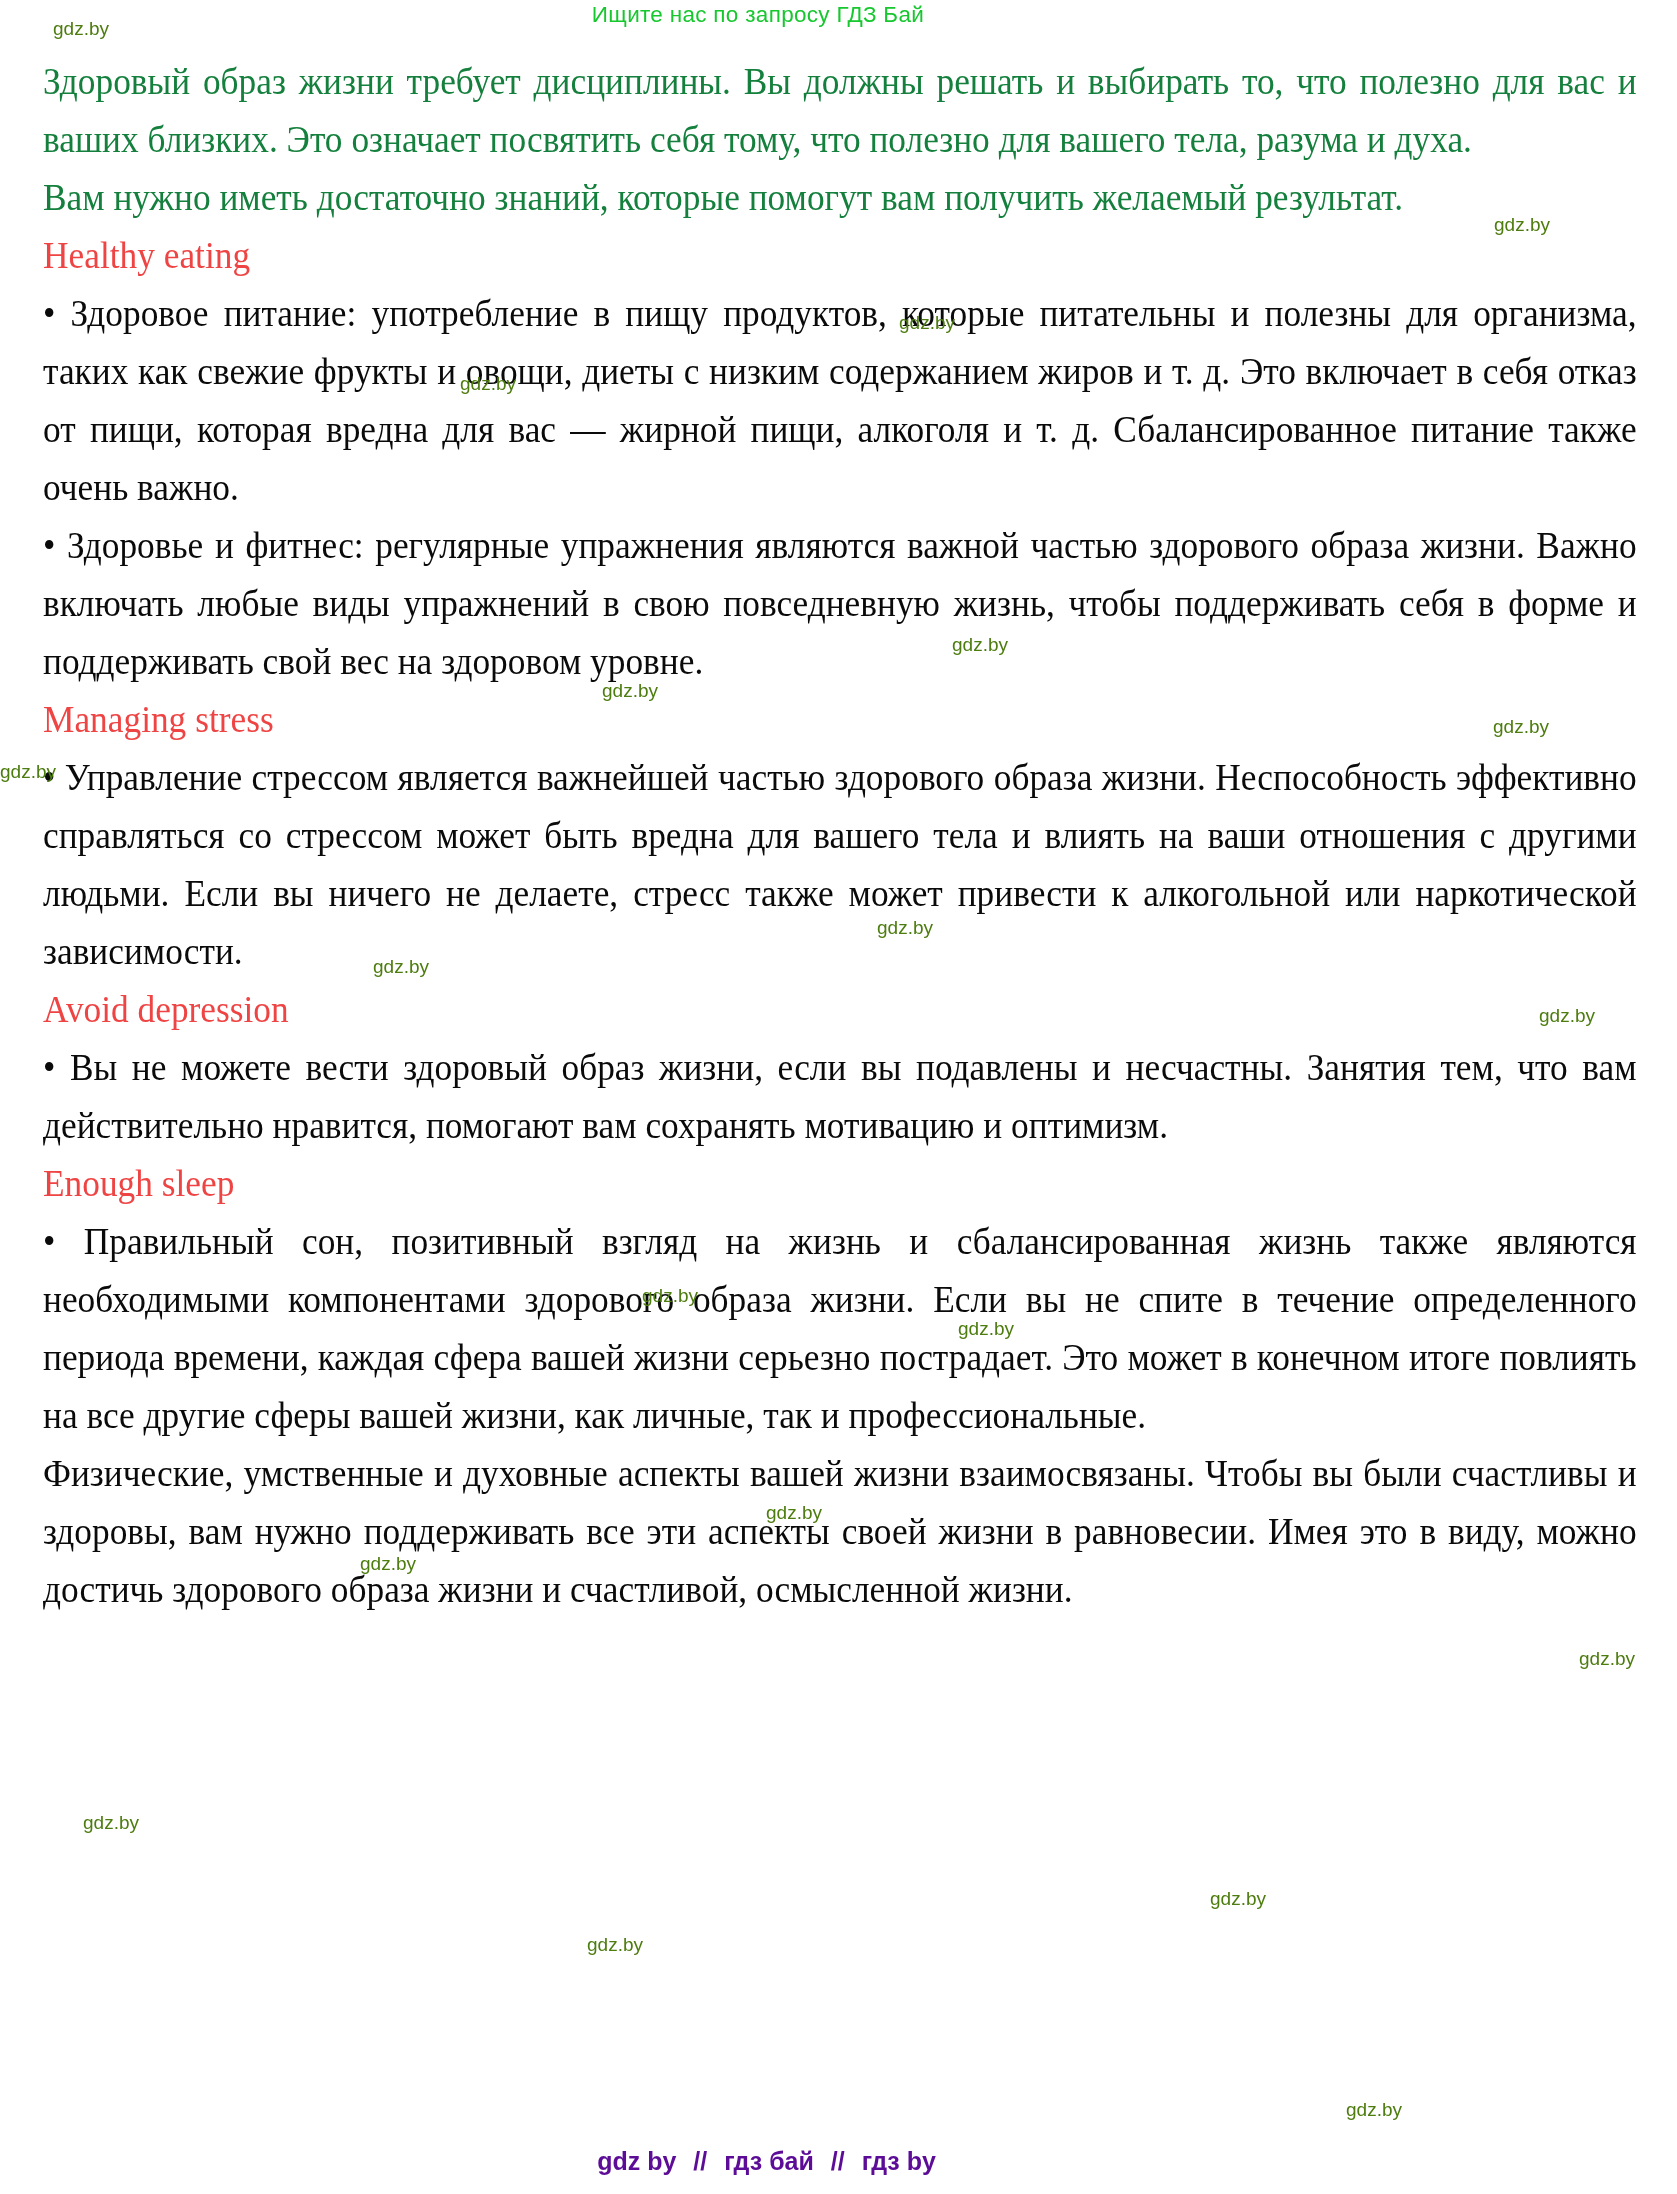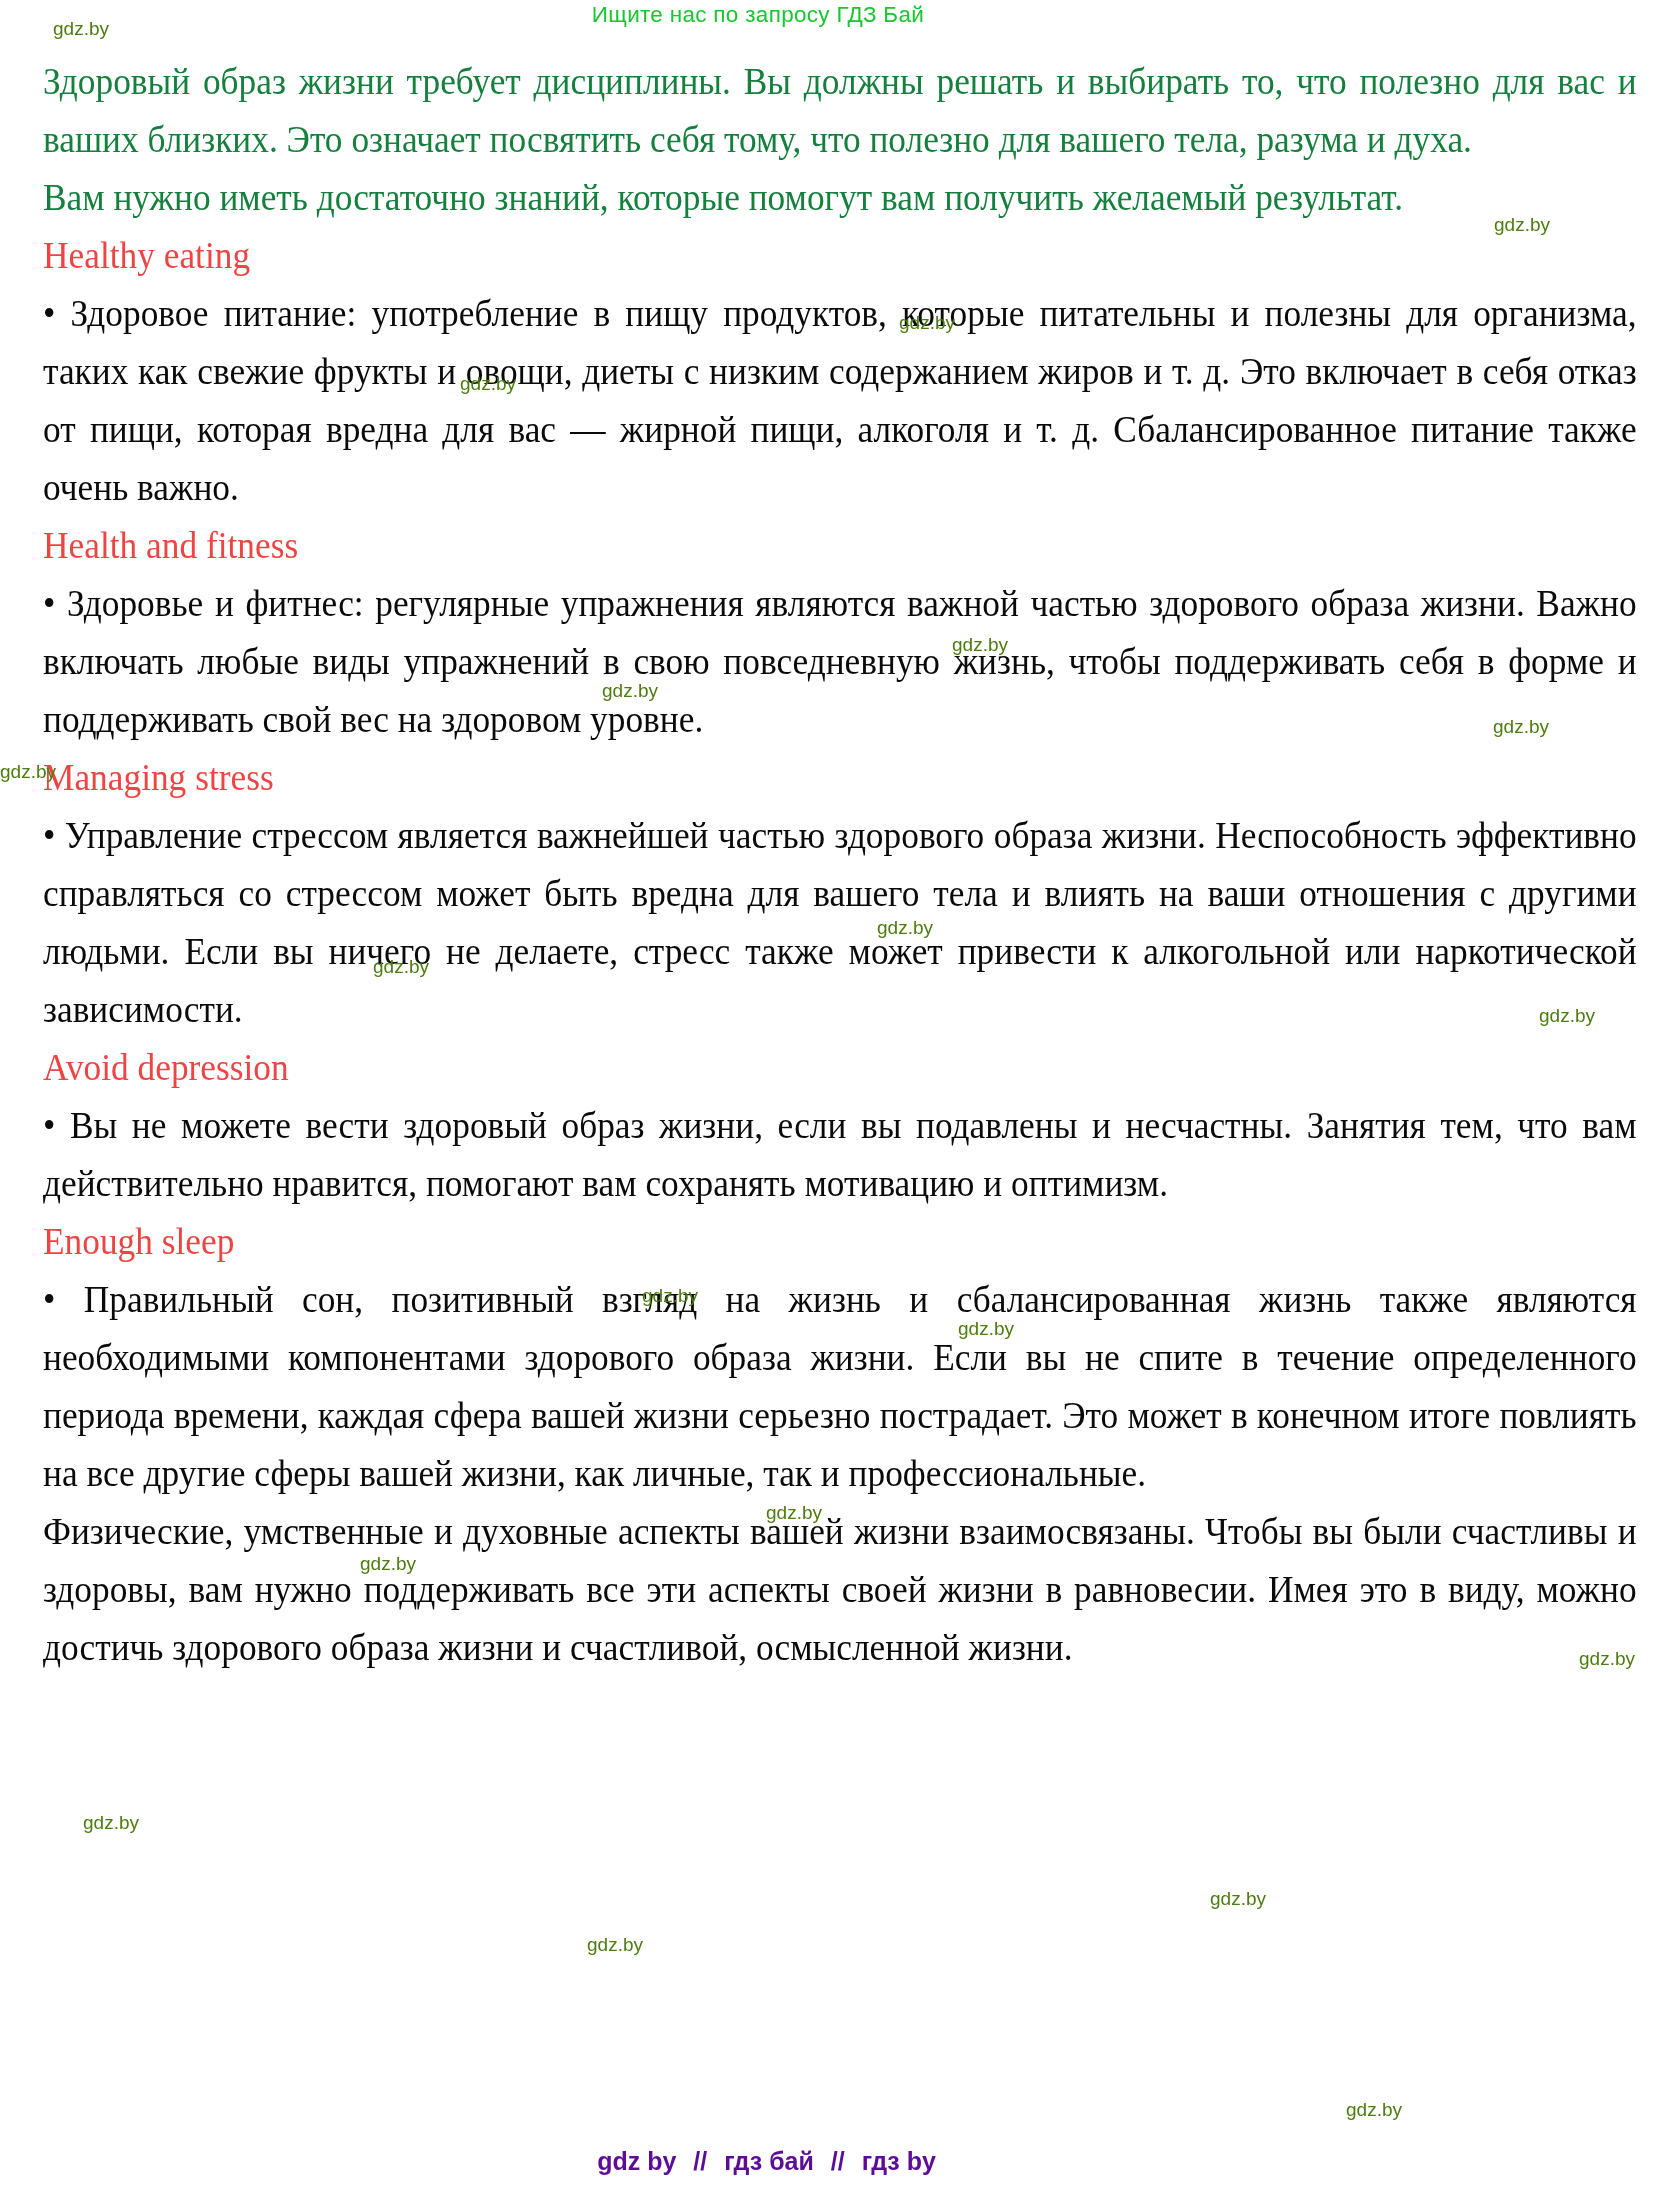--- a/index.html
+++ b/index.html
@@ -123,23 +123,20 @@
       <span class="squeeze">Вам нужно иметь достаточно знаний, которые помогут вам получить желаемый результат.</span>
     </p>
 
     <h3 class="heading">
       <span class="squeeze">Healthy eating</span>
     </h3>
     <p class="bullet-para">
       <span class="squeeze">• Здоровое питание: употребление в пищу продуктов, которые питательны и полезны для организма, таких как свежие фрукты и овощи, диеты с низким содержанием жиров и т. д. Это включает в себя отказ от пищи, которая вредна для вас — жирной пищи, алкоголя и т. д. Сбалансированное питание также очень важно.</span>
     </p>
 
-    <h3 class="heading">
-      <span class="squeeze">Health and fitness</span>
-    </h3>
     <p class="bullet-para">
       <span class="squeeze">• Здоровье и фитнес: регулярные упражнения являются важной частью здорового образа жизни. Важно включать любые виды упражнений в свою повседневную жизнь, чтобы поддерживать себя в форме и поддерживать свой вес на здоровом уровне.</span>
     </p>
 
     <h3 class="heading">
       <span class="squeeze">Managing stress</span>
     </h3>
     <p class="bullet-para">
       <span class="squeeze">• Управление стрессом является важнейшей частью здорового образа жизни. Неспособность эффективно справляться со стрессом может быть вредна для вашего тела и влиять на ваши отношения с другими людьми. Если вы ничего не делаете, стресс также может привести к алкогольной или наркотической зависимости.</span>
     </p>

